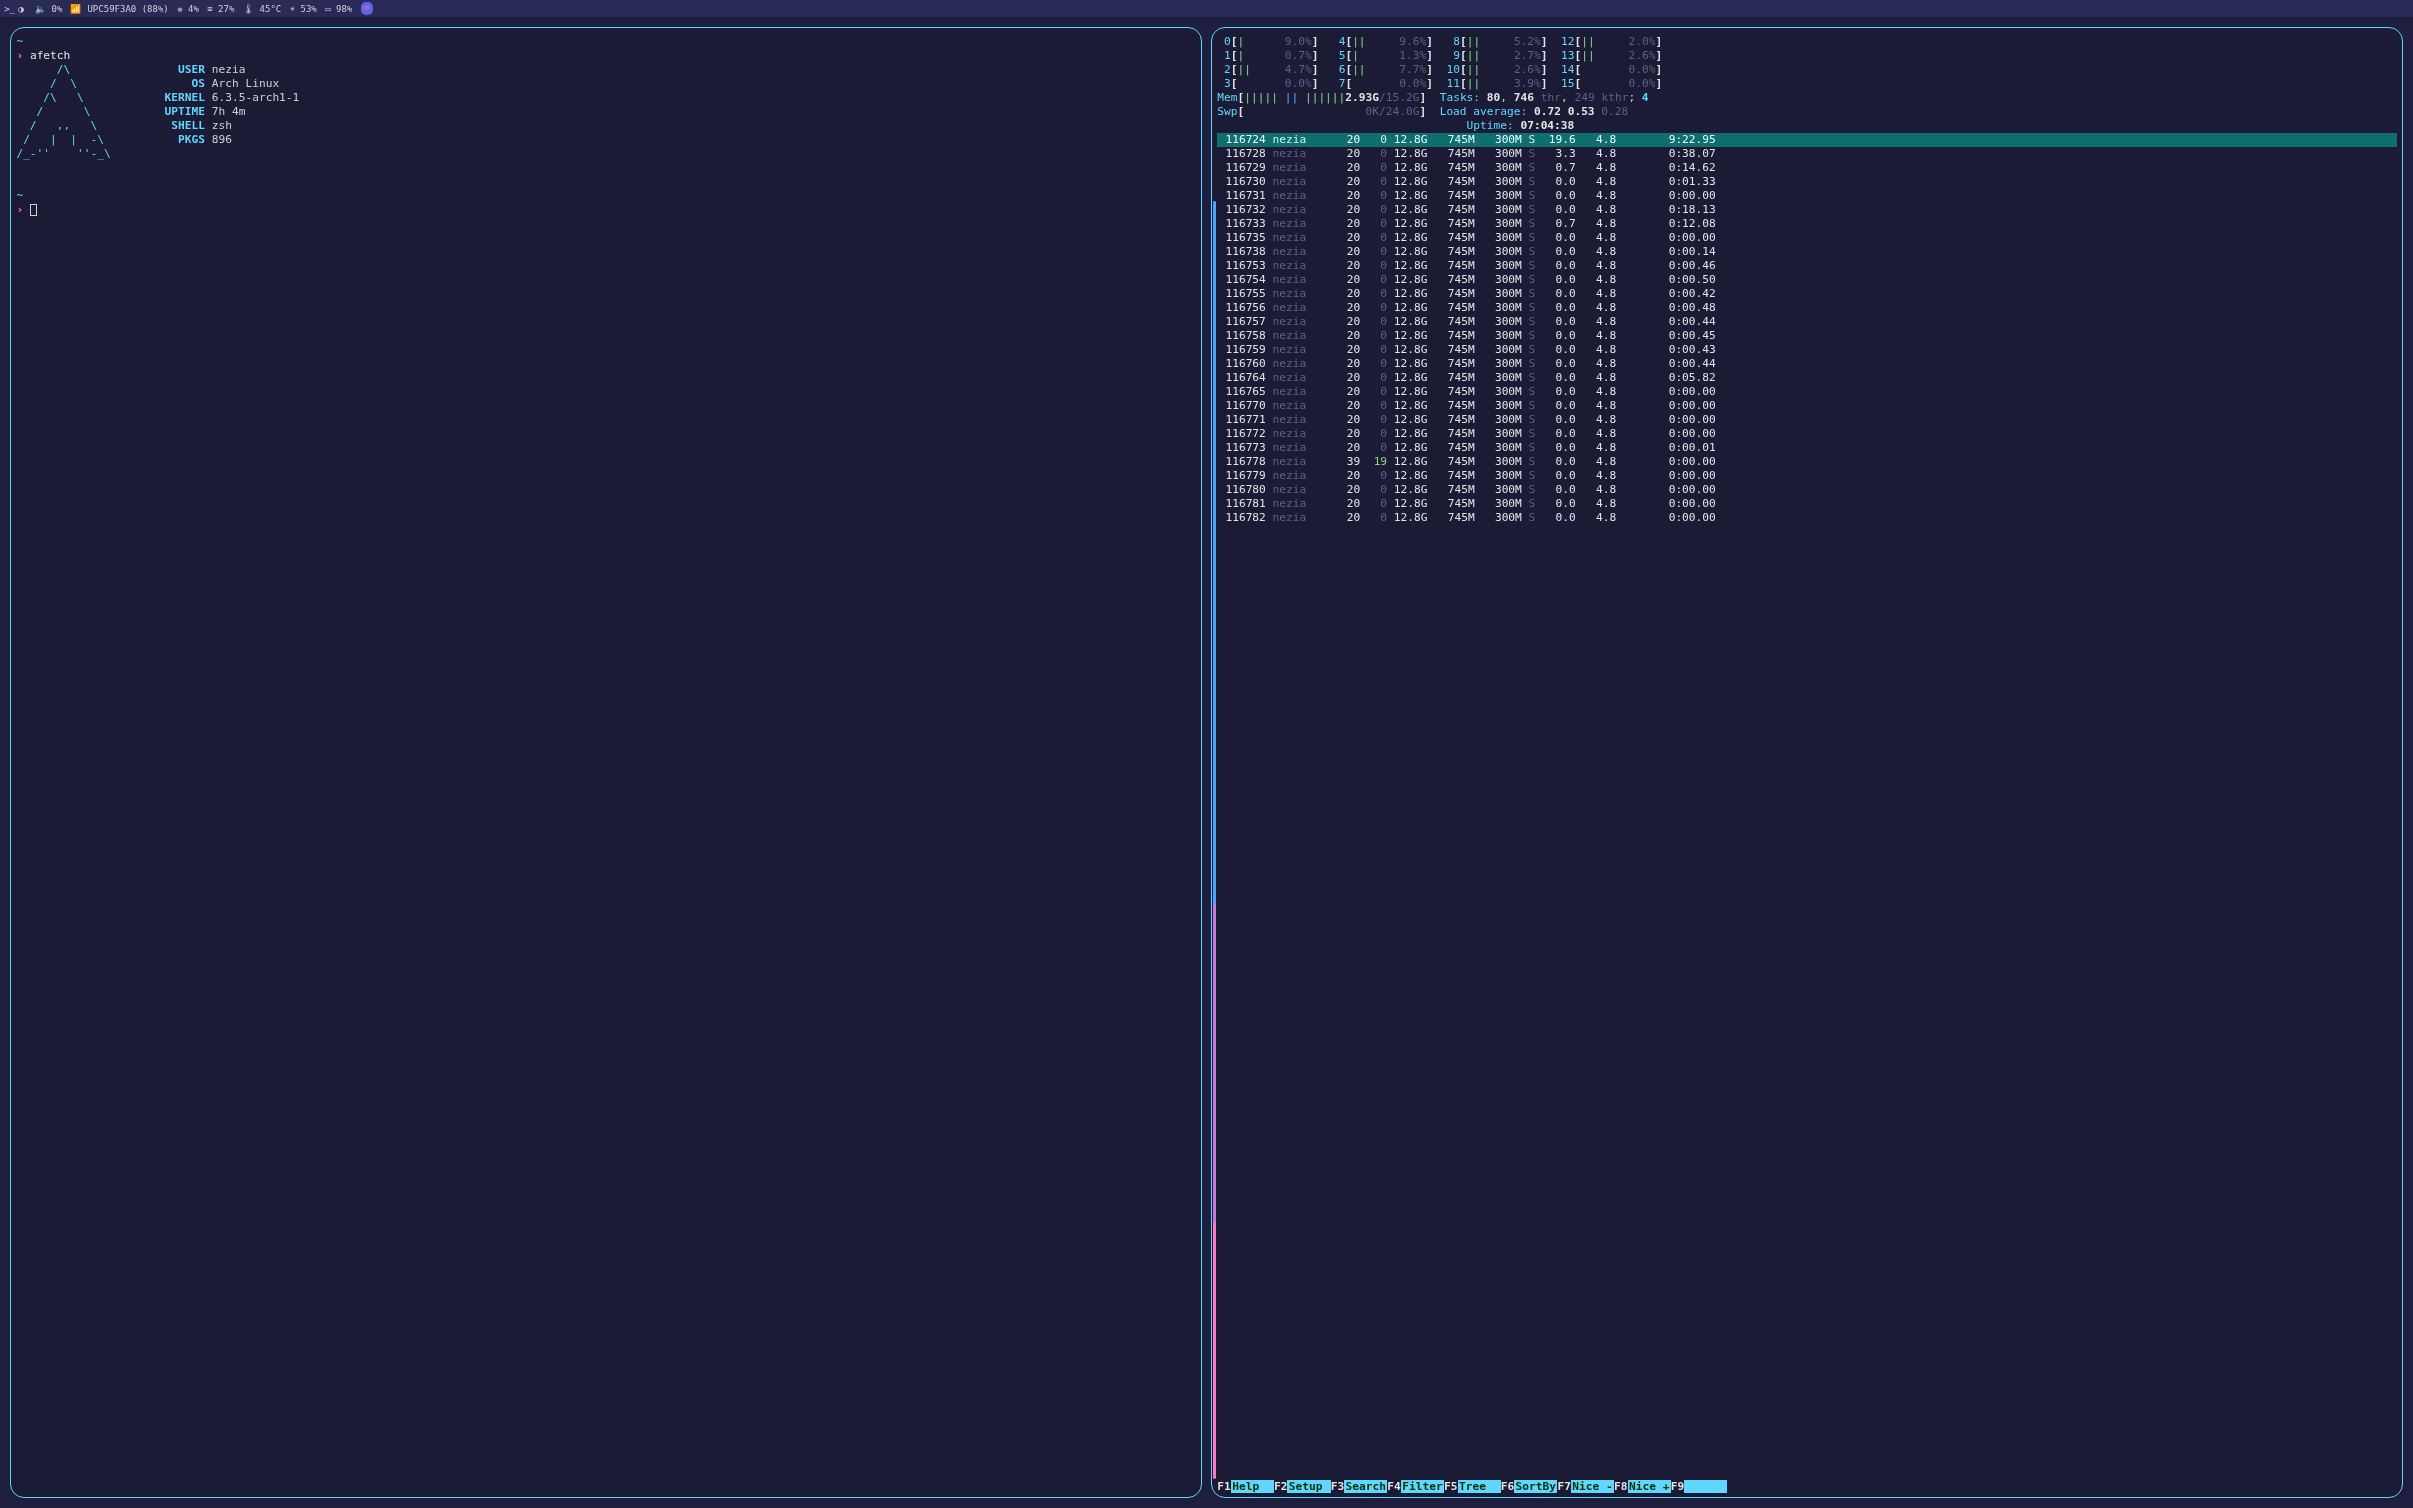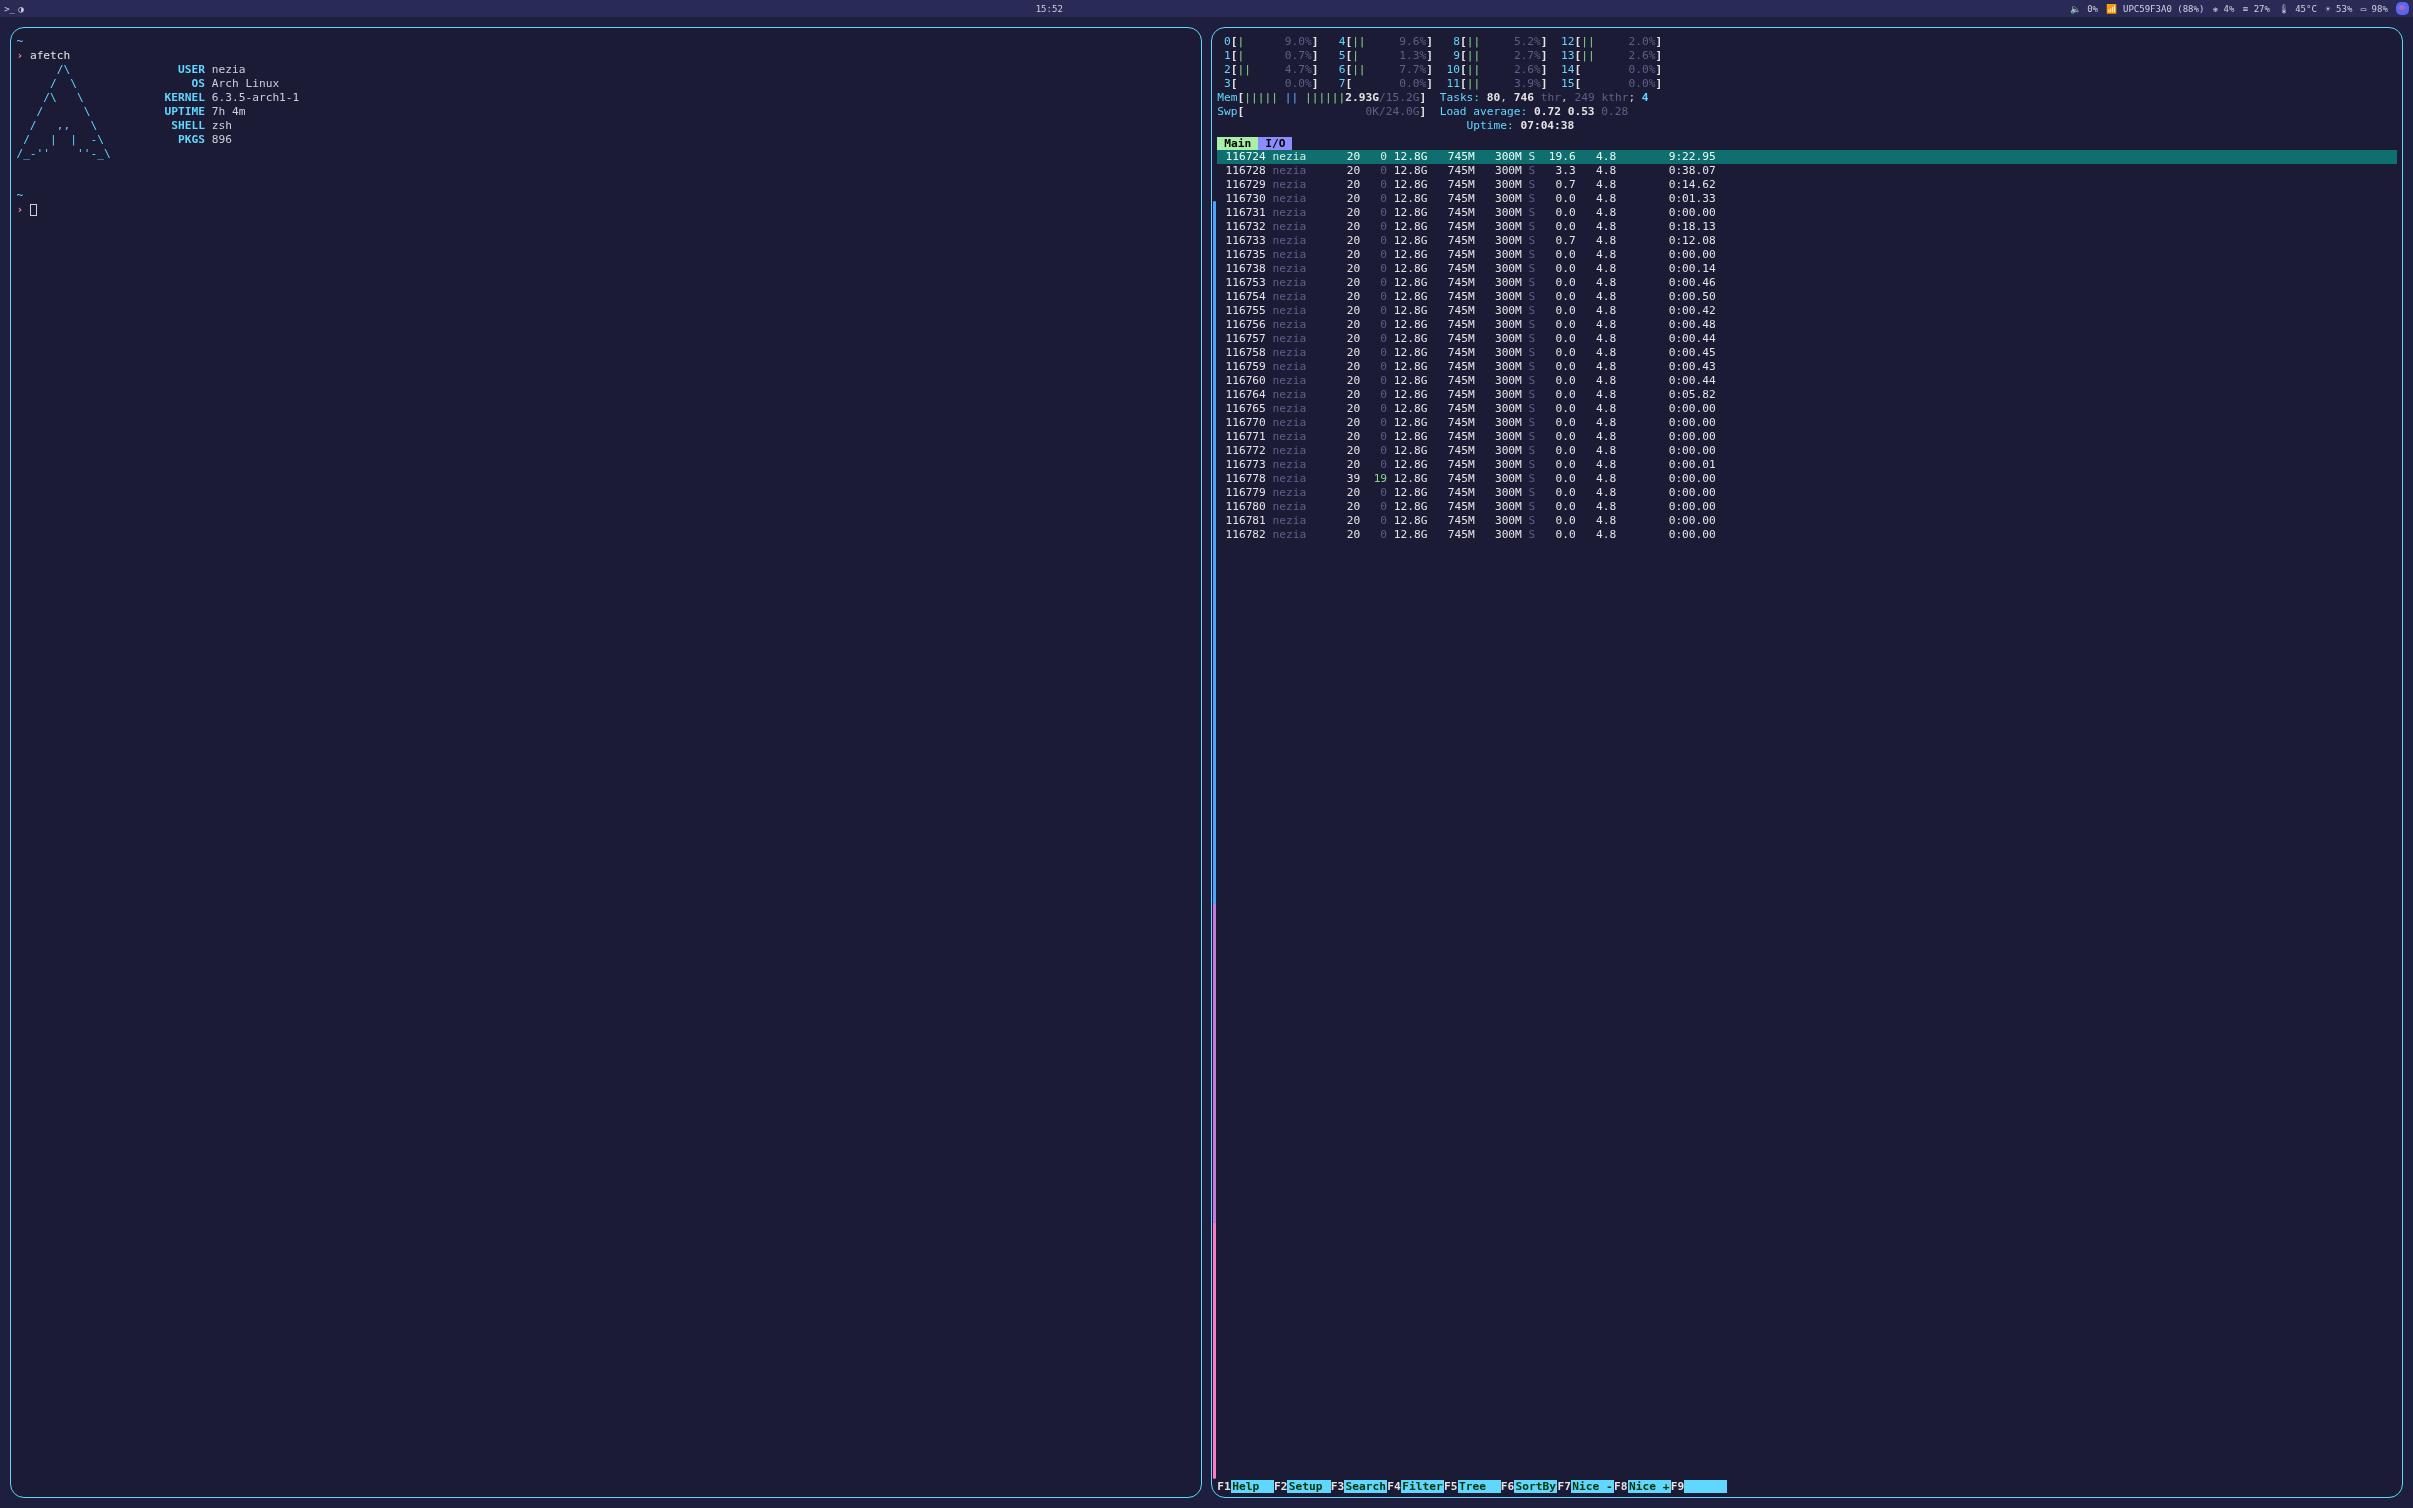--- a/index.html
+++ b/index.html
@@ -147,23 +147,20 @@
 </head>
 <body>
 
 <div class="screen">
 
   <div class="topbar">
     <div class="left">
       <span class="tray-icon">&gt;_</span>
       <span class="tray-icon">◑</span>
     </div>
-    <div class="center">
-      <span>15:52</span>
-    </div>
     <div class="right">
       <span class="tb-item">🔈 <span>0%</span></span>
       <span class="tb-item">📶 <span>UPC59F3A0 (88%)</span></span>
       <span class="tb-item">❋ <span>4%</span></span>
       <span class="tb-item">≡ <span>27%</span></span>
       <span class="tb-item">🌡 <span>45°C</span></span>
       <span class="tb-item">☀ <span>53%</span></span>
       <span class="tb-item">▭ <span>98%</span></span>
       <span class="discord-dot">👾</span>
     </div>
@@ -190,23 +187,20 @@
     <div class="pane">
       <div class="gutter"></div>
       <div class="htop-top mono" id="htop-meters"><span class="cpu-num"> 0</span><span class="bracket">[</span><span class="bars-g">|  </span>   <span class="pct"> 9.0%</span><span class="bracket">]</span>  <span class="cpu-num"> 4</span><span class="bracket">[</span><span class="bars-g">|| </span>   <span class="pct"> 9.6%</span><span class="bracket">]</span>  <span class="cpu-num"> 8</span><span class="bracket">[</span><span class="bars-g">|| </span>   <span class="pct"> 5.2%</span><span class="bracket">]</span>  <span class="cpu-num">12</span><span class="bracket">[</span><span class="bars-g">|| </span>   <span class="pct"> 2.0%</span><span class="bracket">]</span>
 <span class="cpu-num"> 1</span><span class="bracket">[</span><span class="bars-g">|  </span>   <span class="pct"> 0.7%</span><span class="bracket">]</span>  <span class="cpu-num"> 5</span><span class="bracket">[</span><span class="bars-g">|  </span>   <span class="pct"> 1.3%</span><span class="bracket">]</span>  <span class="cpu-num"> 9</span><span class="bracket">[</span><span class="bars-g">|| </span>   <span class="pct"> 2.7%</span><span class="bracket">]</span>  <span class="cpu-num">13</span><span class="bracket">[</span><span class="bars-g">|| </span>   <span class="pct"> 2.6%</span><span class="bracket">]</span>
 <span class="cpu-num"> 2</span><span class="bracket">[</span><span class="bars-g">|| </span>   <span class="pct"> 4.7%</span><span class="bracket">]</span>  <span class="cpu-num"> 6</span><span class="bracket">[</span><span class="bars-g">|| </span>   <span class="pct"> 7.7%</span><span class="bracket">]</span>  <span class="cpu-num">10</span><span class="bracket">[</span><span class="bars-g">|| </span>   <span class="pct"> 2.6%</span><span class="bracket">]</span>  <span class="cpu-num">14</span><span class="bracket">[</span><span class="bars-g">   </span>   <span class="pct"> 0.0%</span><span class="bracket">]</span>
 <span class="cpu-num"> 3</span><span class="bracket">[</span><span class="bars-g">   </span>   <span class="pct"> 0.0%</span><span class="bracket">]</span>  <span class="cpu-num"> 7</span><span class="bracket">[</span><span class="bars-g">   </span>   <span class="pct"> 0.0%</span><span class="bracket">]</span>  <span class="cpu-num">11</span><span class="bracket">[</span><span class="bars-g">|| </span>   <span class="pct"> 3.9%</span><span class="bracket">]</span>  <span class="cpu-num">15</span><span class="bracket">[</span><span class="bars-g">   </span>   <span class="pct"> 0.0%</span><span class="bracket">]</span>
 <span class="mem-lbl">Mem</span><span class="bracket">[</span><span class="bars-g">||||| </span><span class="bars-b">||</span><span class="bars-g"> ||||||</span><span class="val-w">2.93G</span><span class="pct">/15.2G</span><span class="bracket">]</span>  <span class="tasks-lbl">Tasks:</span> <span class="val-w">80</span>, <span class="val-w">746</span> <span class="pct">thr</span>, <span class="pct">249 kthr</span>; <span class="c-cyan bold">4</span>
 <span class="mem-lbl">Swp</span><span class="bracket">[</span>                  <span class="pct">0K/24.0G</span><span class="bracket">]</span>  <span class="tasks-lbl">Load average:</span> <span class="val-w">0.72</span> <span class="val-w">0.53</span> <span class="pct">0.28</span>
                                      <span class="tasks-lbl">Uptime:</span> <span class="val-w">07:04:38</span></div>
 
-      <div class="htop-tabs">
-        <span class="tab main">Main</span><span class="tab io">I/O</span>
-      </div>
 
 
       <div class="proc-rows mono" id="proc-rows"><div class="proc-row sel"><span class="pid"> 116724</span><span class="user"> nezia    </span><span class="pri">  20</span><span class="ni0">   0</span><span class="virt"> 12.8G</span><span class="res">   745M</span><span class="shr">   300M</span><span class="st"> S</span><span class="cpu">  19.6</span><span class="mem">   4.8</span><span class="time">  9:22.95</span></div><div class="proc-row"><span class="pid"> 116728</span><span class="user"> nezia    </span><span class="pri">  20</span><span class="ni0">   0</span><span class="virt"> 12.8G</span><span class="res">   745M</span><span class="shr">   300M</span><span class="st"> S</span><span class="cpu">   3.3</span><span class="mem">   4.8</span><span class="time">  0:38.07</span></div><div class="proc-row"><span class="pid"> 116729</span><span class="user"> nezia    </span><span class="pri">  20</span><span class="ni0">   0</span><span class="virt"> 12.8G</span><span class="res">   745M</span><span class="shr">   300M</span><span class="st"> S</span><span class="cpu">   0.7</span><span class="mem">   4.8</span><span class="time">  0:14.62</span></div><div class="proc-row"><span class="pid"> 116730</span><span class="user"> nezia    </span><span class="pri">  20</span><span class="ni0">   0</span><span class="virt"> 12.8G</span><span class="res">   745M</span><span class="shr">   300M</span><span class="st"> S</span><span class="cpu">   0.0</span><span class="mem">   4.8</span><span class="time">  0:01.33</span></div><div class="proc-row"><span class="pid"> 116731</span><span class="user"> nezia    </span><span class="pri">  20</span><span class="ni0">   0</span><span class="virt"> 12.8G</span><span class="res">   745M</span><span class="shr">   300M</span><span class="st"> S</span><span class="cpu">   0.0</span><span class="mem">   4.8</span><span class="time">  0:00.00</span></div><div class="proc-row"><span class="pid"> 116732</span><span class="user"> nezia    </span><span class="pri">  20</span><span class="ni0">   0</span><span class="virt"> 12.8G</span><span class="res">   745M</span><span class="shr">   300M</span><span class="st"> S</span><span class="cpu">   0.0</span><span class="mem">   4.8</span><span class="time">  0:18.13</span></div><div class="proc-row"><span class="pid"> 116733</span><span class="user"> nezia    </span><span class="pri">  20</span><span class="ni0">   0</span><span class="virt"> 12.8G</span><span class="res">   745M</span><span class="shr">   300M</span><span class="st"> S</span><span class="cpu">   0.7</span><span class="mem">   4.8</span><span class="time">  0:12.08</span></div><div class="proc-row"><span class="pid"> 116735</span><span class="user"> nezia    </span><span class="pri">  20</span><span class="ni0">   0</span><span class="virt"> 12.8G</span><span class="res">   745M</span><span class="shr">   300M</span><span class="st"> S</span><span class="cpu">   0.0</span><span class="mem">   4.8</span><span class="time">  0:00.00</span></div><div class="proc-row"><span class="pid"> 116738</span><span class="user"> nezia    </span><span class="pri">  20</span><span class="ni0">   0</span><span class="virt"> 12.8G</span><span class="res">   745M</span><span class="shr">   300M</span><span class="st"> S</span><span class="cpu">   0.0</span><span class="mem">   4.8</span><span class="time">  0:00.14</span></div><div class="proc-row"><span class="pid"> 116753</span><span class="user"> nezia    </span><span class="pri">  20</span><span class="ni0">   0</span><span class="virt"> 12.8G</span><span class="res">   745M</span><span class="shr">   300M</span><span class="st"> S</span><span class="cpu">   0.0</span><span class="mem">   4.8</span><span class="time">  0:00.46</span></div><div class="proc-row"><span class="pid"> 116754</span><span class="user"> nezia    </span><span class="pri">  20</span><span class="ni0">   0</span><span class="virt"> 12.8G</span><span class="res">   745M</span><span class="shr">   300M</span><span class="st"> S</span><span class="cpu">   0.0</span><span class="mem">   4.8</span><span class="time">  0:00.50</span></div><div class="proc-row"><span class="pid"> 116755</span><span class="user"> nezia    </span><span class="pri">  20</span><span class="ni0">   0</span><span class="virt"> 12.8G</span><span class="res">   745M</span><span class="shr">   300M</span><span class="st"> S</span><span class="cpu">   0.0</span><span class="mem">   4.8</span><span class="time">  0:00.42</span></div><div class="proc-row"><span class="pid"> 116756</span><span class="user"> nezia    </span><span class="pri">  20</span><span class="ni0">   0</span><span class="virt"> 12.8G</span><span class="res">   745M</span><span class="shr">   300M</span><span class="st"> S</span><span class="cpu">   0.0</span><span class="mem">   4.8</span><span class="time">  0:00.48</span></div><div class="proc-row"><span class="pid"> 116757</span><span class="user"> nezia    </span><span class="pri">  20</span><span class="ni0">   0</span><span class="virt"> 12.8G</span><span class="res">   745M</span><span class="shr">   300M</span><span class="st"> S</span><span class="cpu">   0.0</span><span class="mem">   4.8</span><span class="time">  0:00.44</span></div><div class="proc-row"><span class="pid"> 116758</span><span class="user"> nezia    </span><span class="pri">  20</span><span class="ni0">   0</span><span class="virt"> 12.8G</span><span class="res">   745M</span><span class="shr">   300M</span><span class="st"> S</span><span class="cpu">   0.0</span><span class="mem">   4.8</span><span class="time">  0:00.45</span></div><div class="proc-row"><span class="pid"> 116759</span><span class="user"> nezia    </span><span class="pri">  20</span><span class="ni0">   0</span><span class="virt"> 12.8G</span><span class="res">   745M</span><span class="shr">   300M</span><span class="st"> S</span><span class="cpu">   0.0</span><span class="mem">   4.8</span><span class="time">  0:00.43</span></div><div class="proc-row"><span class="pid"> 116760</span><span class="user"> nezia    </span><span class="pri">  20</span><span class="ni0">   0</span><span class="virt"> 12.8G</span><span class="res">   745M</span><span class="shr">   300M</span><span class="st"> S</span><span class="cpu">   0.0</span><span class="mem">   4.8</span><span class="time">  0:00.44</span></div><div class="proc-row"><span class="pid"> 116764</span><span class="user"> nezia    </span><span class="pri">  20</span><span class="ni0">   0</span><span class="virt"> 12.8G</span><span class="res">   745M</span><span class="shr">   300M</span><span class="st"> S</span><span class="cpu">   0.0</span><span class="mem">   4.8</span><span class="time">  0:05.82</span></div><div class="proc-row"><span class="pid"> 116765</span><span class="user"> nezia    </span><span class="pri">  20</span><span class="ni0">   0</span><span class="virt"> 12.8G</span><span class="res">   745M</span><span class="shr">   300M</span><span class="st"> S</span><span class="cpu">   0.0</span><span class="mem">   4.8</span><span class="time">  0:00.00</span></div><div class="proc-row"><span class="pid"> 116770</span><span class="user"> nezia    </span><span class="pri">  20</span><span class="ni0">   0</span><span class="virt"> 12.8G</span><span class="res">   745M</span><span class="shr">   300M</span><span class="st"> S</span><span class="cpu">   0.0</span><span class="mem">   4.8</span><span class="time">  0:00.00</span></div><div class="proc-row"><span class="pid"> 116771</span><span class="user"> nezia    </span><span class="pri">  20</span><span class="ni0">   0</span><span class="virt"> 12.8G</span><span class="res">   745M</span><span class="shr">   300M</span><span class="st"> S</span><span class="cpu">   0.0</span><span class="mem">   4.8</span><span class="time">  0:00.00</span></div><div class="proc-row"><span class="pid"> 116772</span><span class="user"> nezia    </span><span class="pri">  20</span><span class="ni0">   0</span><span class="virt"> 12.8G</span><span class="res">   745M</span><span class="shr">   300M</span><span class="st"> S</span><span class="cpu">   0.0</span><span class="mem">   4.8</span><span class="time">  0:00.00</span></div><div class="proc-row"><span class="pid"> 116773</span><span class="user"> nezia    </span><span class="pri">  20</span><span class="ni0">   0</span><span class="virt"> 12.8G</span><span class="res">   745M</span><span class="shr">   300M</span><span class="st"> S</span><span class="cpu">   0.0</span><span class="mem">   4.8</span><span class="time">  0:00.01</span></div><div class="proc-row"><span class="pid"> 116778</span><span class="user"> nezia    </span><span class="pri">  39</span><span class="niX">  19</span><span class="virt"> 12.8G</span><span class="res">   745M</span><span class="shr">   300M</span><span class="st"> S</span><span class="cpu">   0.0</span><span class="mem">   4.8</span><span class="time">  0:00.00</span></div><div class="proc-row"><span class="pid"> 116779</span><span class="user"> nezia    </span><span class="pri">  20</span><span class="ni0">   0</span><span class="virt"> 12.8G</span><span class="res">   745M</span><span class="shr">   300M</span><span class="st"> S</span><span class="cpu">   0.0</span><span class="mem">   4.8</span><span class="time">  0:00.00</span></div><div class="proc-row"><span class="pid"> 116780</span><span class="user"> nezia    </span><span class="pri">  20</span><span class="ni0">   0</span><span class="virt"> 12.8G</span><span class="res">   745M</span><span class="shr">   300M</span><span class="st"> S</span><span class="cpu">   0.0</span><span class="mem">   4.8</span><span class="time">  0:00.00</span></div><div class="proc-row"><span class="pid"> 116781</span><span class="user"> nezia    </span><span class="pri">  20</span><span class="ni0">   0</span><span class="virt"> 12.8G</span><span class="res">   745M</span><span class="shr">   300M</span><span class="st"> S</span><span class="cpu">   0.0</span><span class="mem">   4.8</span><span class="time">  0:00.00</span></div><div class="proc-row"><span class="pid"> 116782</span><span class="user"> nezia    </span><span class="pri">  20</span><span class="ni0">   0</span><span class="virt"> 12.8G</span><span class="res">   745M</span><span class="shr">   300M</span><span class="st"> S</span><span class="cpu">   0.0</span><span class="mem">   4.8</span><span class="time">  0:00.00</span></div></div>
 
       <div class="fkeys mono" id="fkeys"><span class="fk">F1</span><span class="fk-lbl">Help  </span><span class="fk">F2</span><span class="fk-lbl">Setup </span><span class="fk">F3</span><span class="fk-lbl">Search</span><span class="fk">F4</span><span class="fk-lbl">Filter</span><span class="fk">F5</span><span class="fk-lbl">Tree  </span><span class="fk">F6</span><span class="fk-lbl">SortBy</span><span class="fk">F7</span><span class="fk-lbl">Nice -</span><span class="fk">F8</span><span class="fk-lbl">Nice +</span><span class="fk">F9</span><span class="fk-lbl">      </span></div>
     </div>
   </div>
 </div>
 
 

